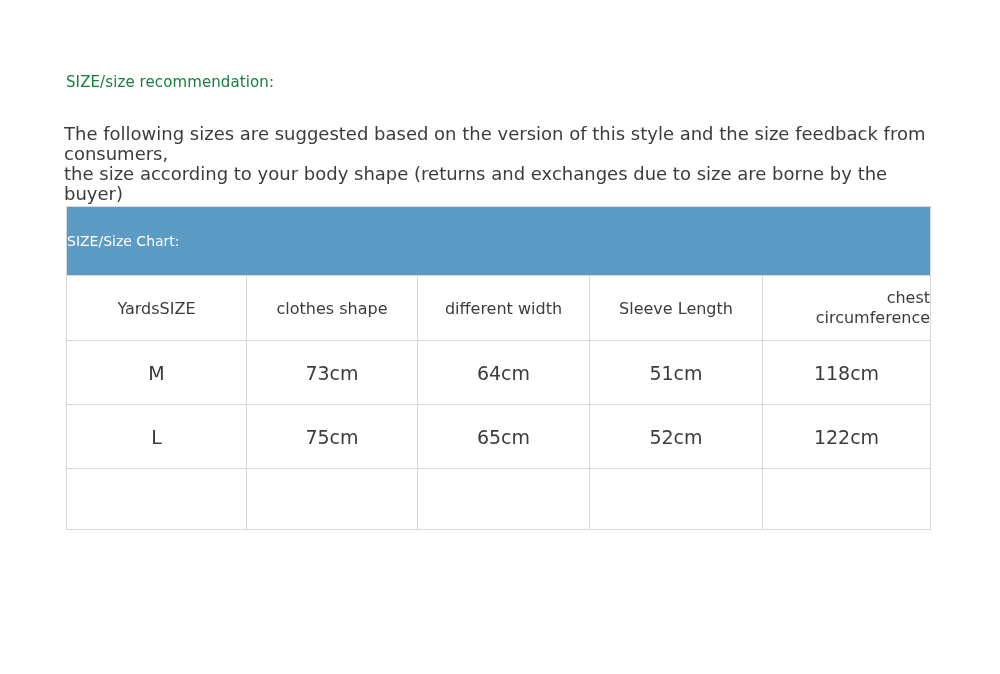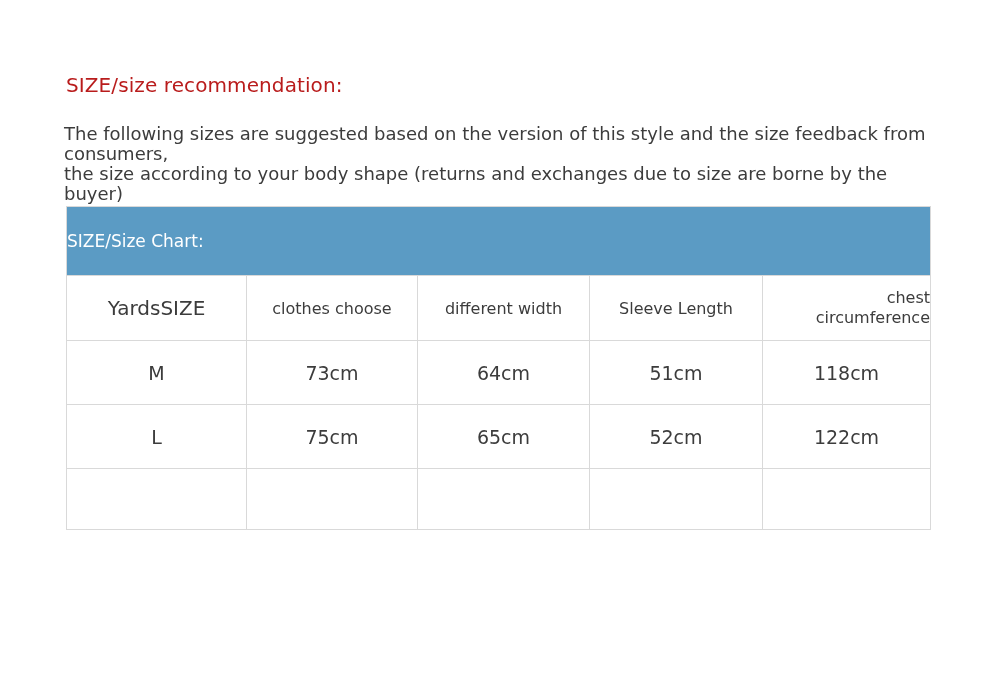--- a/index.html
+++ b/index.html
@@ -17,22 +17,22 @@
   .page {
     position: relative;
     width: 1000px;
     height: 674px;
     box-sizing: border-box;
   }
   .heading {
     position: absolute;
     left: 66px;
     top: 73px;
-    font-size: 20px;
-    color: #b91c1c;
+    font-size: 15px;
+    color: #15803d;
     letter-spacing: 0.1px;
     white-space: nowrap;
   }
   .intro {
     position: absolute;
     left: 64px;
     top: 124px;
     width: 872px;
     font-size: 18px;
     line-height: 20px;
@@ -57,34 +57,34 @@
     border: 1px solid #d9d9d9;
     padding: 0;
     vertical-align: middle;
   }
   .title-row td {
     background: #5b9bc4;
     border: 1px solid #5b9bc4;
     height: 68px;
     padding-left: 19px;
     color: #ffffff;
-    font-size: 17px;
+    font-size: 14px;
     text-align: left;
     font-weight: 400;
   }
   .head-row td {
     height: 64px;
     font-size: 16px;
     color: #3c3c3c;
     text-align: center;
     font-weight: 400;
     background: #ffffff;
   }
   .head-row td.col-0 {
-    font-size: 20px;
+    font-size: 16px;
   }
   .head-row td.col-4 {
     text-align: right;
     padding-left: 11px;
     line-height: 20px;
   }
   .data-row td {
     height: 63px;
     font-size: 19px;
     color: #3c3c3c;
@@ -121,21 +121,21 @@
           <col class="c2">
           <col class="c3">
           <col class="c4">
       </colgroup>
       <tbody>
         <tr class="title-row">
           <td colspan="5">SIZE/Size Chart:</td>
         </tr>
         <tr class="head-row">
           <td class="col-0">YardsSIZE</td>
-          <td class="col-1">clothes choose</td>
+          <td class="col-1">clothes shape</td>
           <td class="col-2">different width</td>
           <td class="col-3">Sleeve Length</td>
           <td class="col-4">chest circumference</td>
         </tr>
         <tr class="data-row">
           <td>M</td>
           <td>73cm</td>
           <td>64cm</td>
           <td>51cm</td>
           <td>118cm</td>

